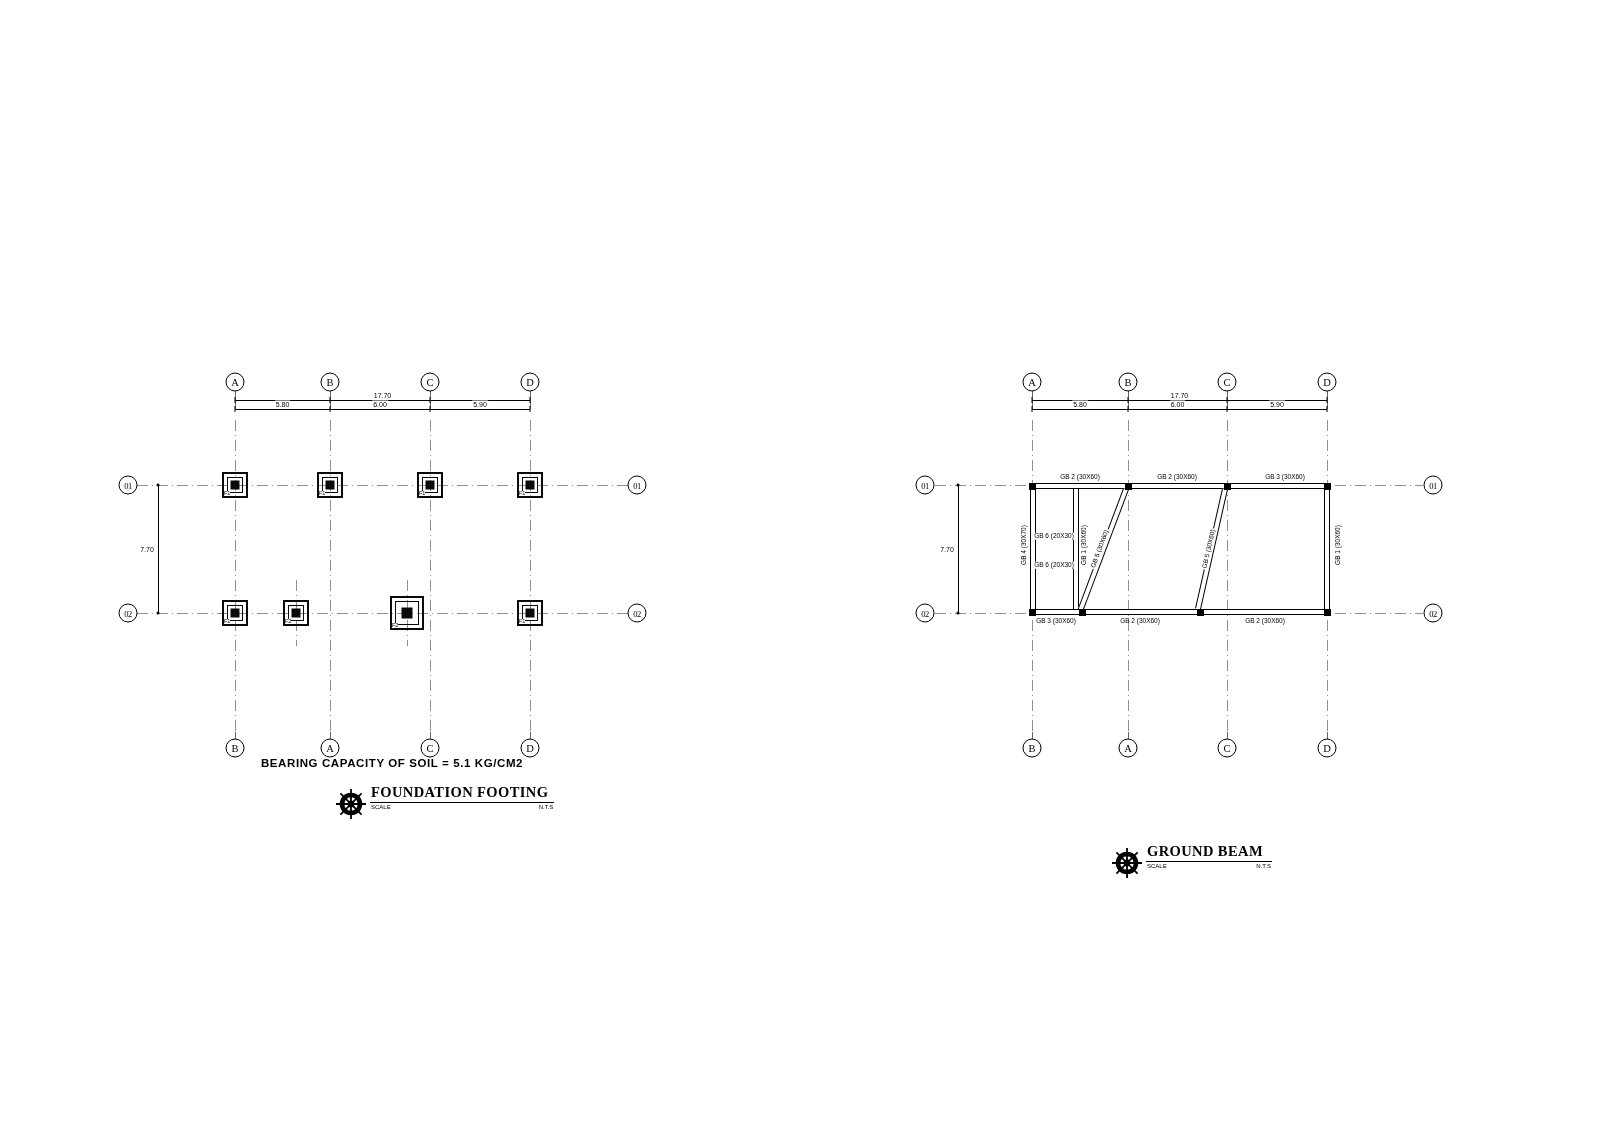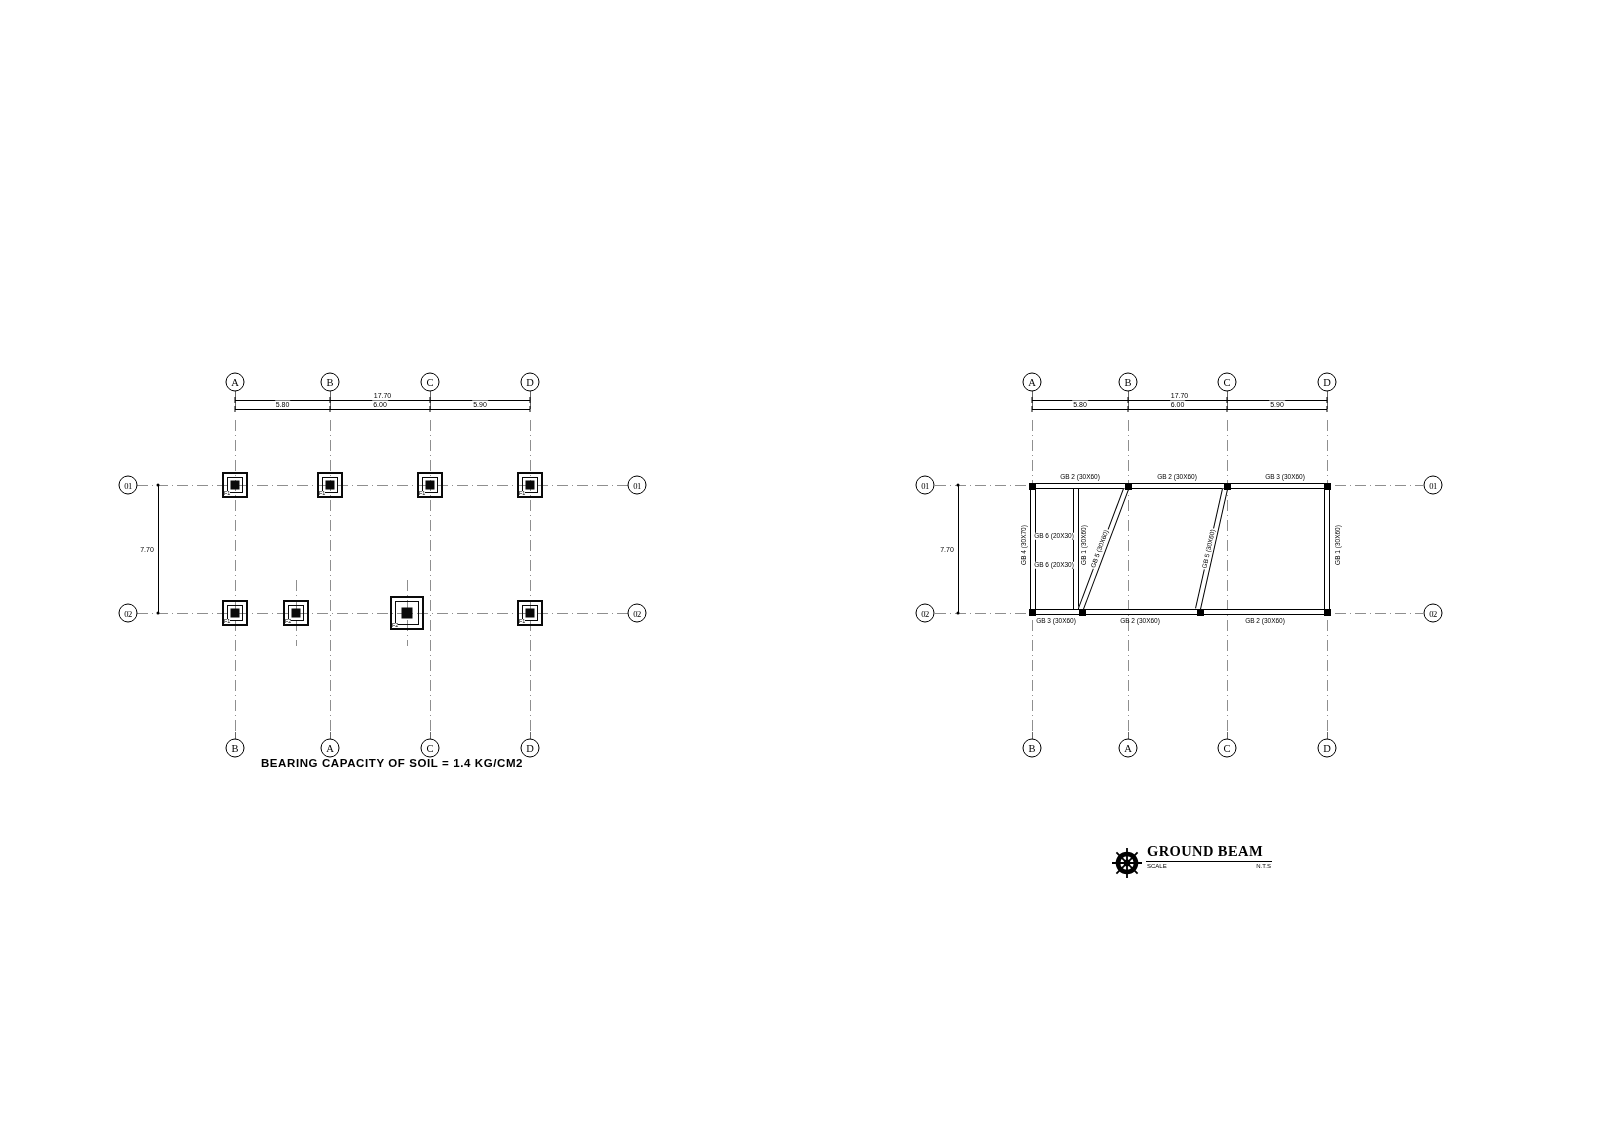--- a/index.html
+++ b/index.html
@@ -205,22 +205,38 @@
       <div class="btext" style="position: absolute; left: 1265px; top: 621px;">GB 2 (30X60)</div>
       <div class="btext" style="position: absolute; left: 1024px; top: 545px; transform: translate(-50%, -50%) rotate(-90deg);">GB 4 (30X70)</div>
       <div class="btext" style="position: absolute; left: 1084px; top: 545px; transform: translate(-50%, -50%) rotate(-90deg);">GB 1 (30X60)</div>
       <div class="btext" style="position: absolute; left: 1338px; top: 545px; transform: translate(-50%, -50%) rotate(-90deg);">GB 1 (30X60)</div>
       <div class="btext bg" style="position: absolute; left: 1054px; top: 536px;">GB 6 (20X30)</div>
       <div class="btext bg" style="position: absolute; left: 1054px; top: 565px;">GB 6 (20X30)</div>
       <div class="btext bg" style="position: absolute; left: 1100px; top: 549px; transform: translate(-50%, -50%) rotate(-69.4deg);">GB 5 (30X60)</div>
       <div class="btext bg" style="position: absolute; left: 1209px; top: 549px; transform: translate(-50%, -50%) rotate(-77.3deg);">GB 5 (30X60)</div>
     </div>
 
-  <div class="note">BEARING CAPACITY OF SOIL = 1.4 KG/CM2</div>
-
+  <div class="note">BEARING CAPACITY OF SOIL = 5.1 KG/CM2</div>
+
+  <div class="tblock" style="left:334px;top:784px">
+    <svg class="wheel" width="34" height="34" viewBox="-17 -17 34 34">
+      <g stroke="#000" fill="none">
+        <circle r="9" stroke-width="4.6"></circle>
+        <path d="M0,-15 L0,15 M-15,0 L15,0 M-10.6,-10.6 L10.6,10.6 M-10.6,10.6 L10.6,-10.6" stroke-width="1.8"></path>
+      </g>
+      <circle r="3.4" fill="#000"></circle>
+    </svg>
+    <div class="tbmain">
+      <div class="tbtitle">FOUNDATION FOOTING</div>
+      <div class="tbsub">
+        <span>SCALE</span>
+        <span>N.T.S</span>
+      </div>
+    </div>
+  </div>
 
   <div class="tblock" style="left:1110px;top:843px">
     <svg class="wheel" width="34" height="34" viewBox="-17 -17 34 34">
       <g stroke="#000" fill="none">
         <circle r="9" stroke-width="4.6"></circle>
         <path d="M0,-15 L0,15 M-15,0 L15,0 M-10.6,-10.6 L10.6,10.6 M-10.6,10.6 L10.6,-10.6" stroke-width="1.8"></path>
       </g>
       <circle r="3.4" fill="#000"></circle>
     </svg>
     <div class="tbmain">

